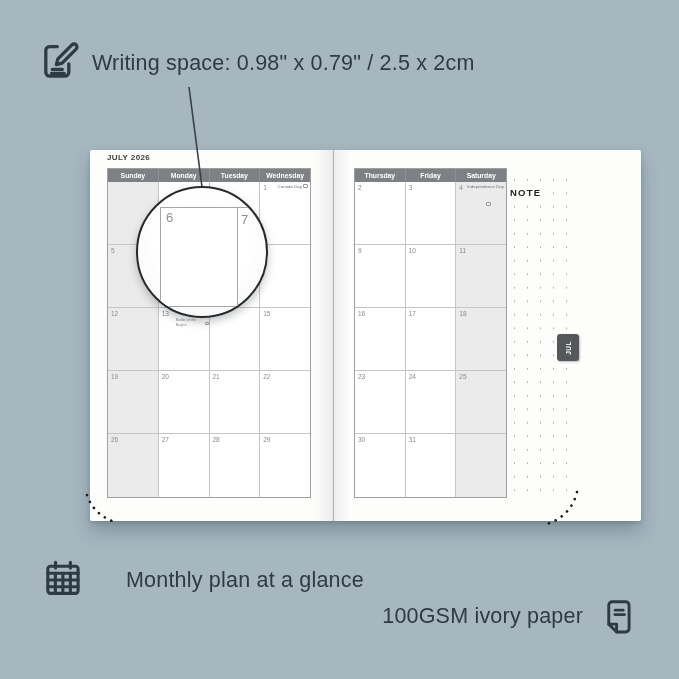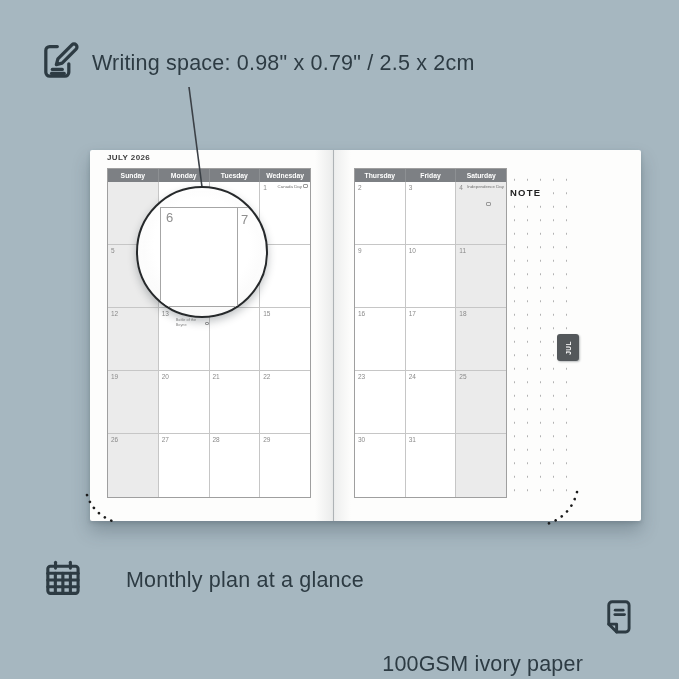--- a/index.html
+++ b/index.html
@@ -9,21 +9,21 @@
     font-family:"Liberation Sans", sans-serif;
     color:#2d3b43;
   }
   *{box-sizing:border-box;}
   .abs{position:absolute;}
 
   
   .note-text{font-size:21.5px;letter-spacing:.2px;color:#2d3b43;white-space:nowrap;}
   #writing-text{left:92px;top:51px;}
   #monthly-text{left:102px;top:568px;margin-left:24px;}
-  #paper-text{right:96px;top:604px;margin-top:48px;}
+  #paper-text{right:96px;top:604px;}
 
   .icon svg{display:block;}
 
   
   #overlay{left:0;top:0;z-index:6;pointer-events:none;}
 
   
   #book{
     left:90px;top:150px;width:551px;height:371px;
     background:#fdfdfc;border-radius:2px;

